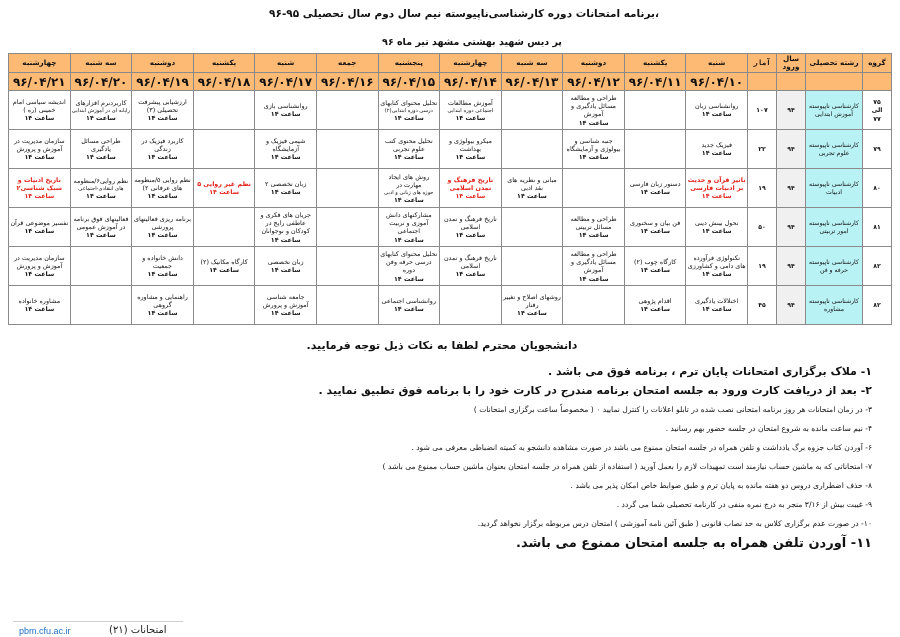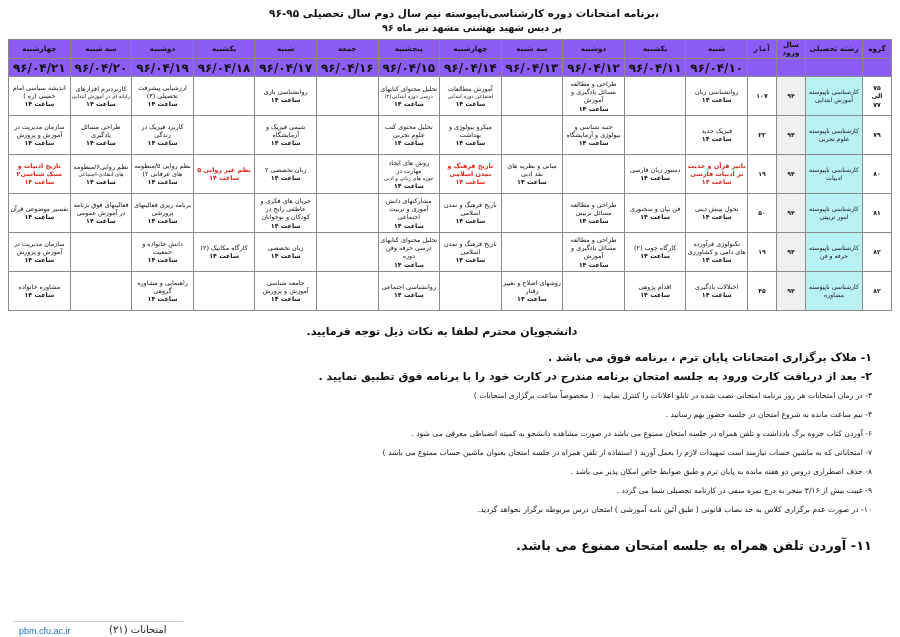--- a/index.html
+++ b/index.html
@@ -11,21 +11,21 @@
     color:#111;
     direction:rtl;
     overflow:hidden;
     position:relative;
   }
   .page{width:900px;height:637px;position:relative;box-sizing:border-box;}
 
   
   .title-block{text-align:center;padding-top:6px;}
   .doc-title{font-size:10.5px;font-weight:bold;letter-spacing:0;line-height:14px;padding-left:28px;}
-  .doc-subtitle{font-size:9.5px;font-weight:bold;line-height:14px;margin-top:1px;padding-left:44px;}
+  .doc-subtitle{font-size:9.5px;font-weight:bold;line-height:14px;margin-top:15px;padding-left:44px;}
 
   
   .table-wrap{padding:0 8px;margin-top:4px;}
   table.sched{
     border-collapse:collapse;
     width:884px;
     table-layout:fixed;
     direction:rtl;
   }
   table.sched th, table.sched td{
@@ -35,21 +35,21 @@
     padding:1px 1px;
     font-size:6.2px;
     line-height:8.2px;
     word-wrap:break-word;
     overflow:hidden;
   }
   table.sched th{
     font-weight:bold;
     font-size:7.2px;
     height:15px;
-    background:#8b5cf6;
+    background:#fdba74;
   }
   thead tr.dates th{
     font-size:12px;
     height:15px;
     font-weight:bold;
   }
   th.col-group{width:26px;}
   th.col-field{width:54px;background:#b9f2f5;}
   th.col-year{width:26px;background:#f0f0f0;}
   th.col-stat{width:26px;font-family:Liberation Mono, monospace;}
@@ -64,21 +64,21 @@
   .lesson .hr{display:block;font-size:6.4px;line-height:8.4px;font-weight:bold;}
   .red{color:#e2231a;}
   .red .nm,.red .hr,.red .sub{color:#e2231a;font-weight:bold;}
 
   
   .notes{padding:0 28px 0 12px;margin-top:14px;text-align:right;direction:rtl;}
   .notes-head{font-size:11px;font-weight:bold;text-align:center;margin-bottom:10px;}
   .note{line-height:19px;}
   .note.big{font-size:11px;font-weight:bold;}
   .note.small{font-size:7.6px;font-weight:normal;}
-  .note.last{font-size:13px;font-weight:bold;margin-top:17px;}
+  .note.last{font-size:13px;font-weight:bold;margin-top:0;}
 
   
   .footer{position:absolute;left:13px;bottom:0;width:900px;height:16px;}
   .footer .bar{position:absolute;left:0;bottom:0;width:170px;height:15px;background:#ffffff;border-top:1px solid #cfcfcf;}
   .footer .site{position:absolute;left:6px;bottom:1px;font-size:9px;color:#1b6fc4;font-family:"Liberation Sans",sans-serif;direction:ltr;}
   .footer .pg{position:absolute;left:96px;bottom:2px;font-size:10px;color:#222;}
 </style>
 </head>
 <body>
 

